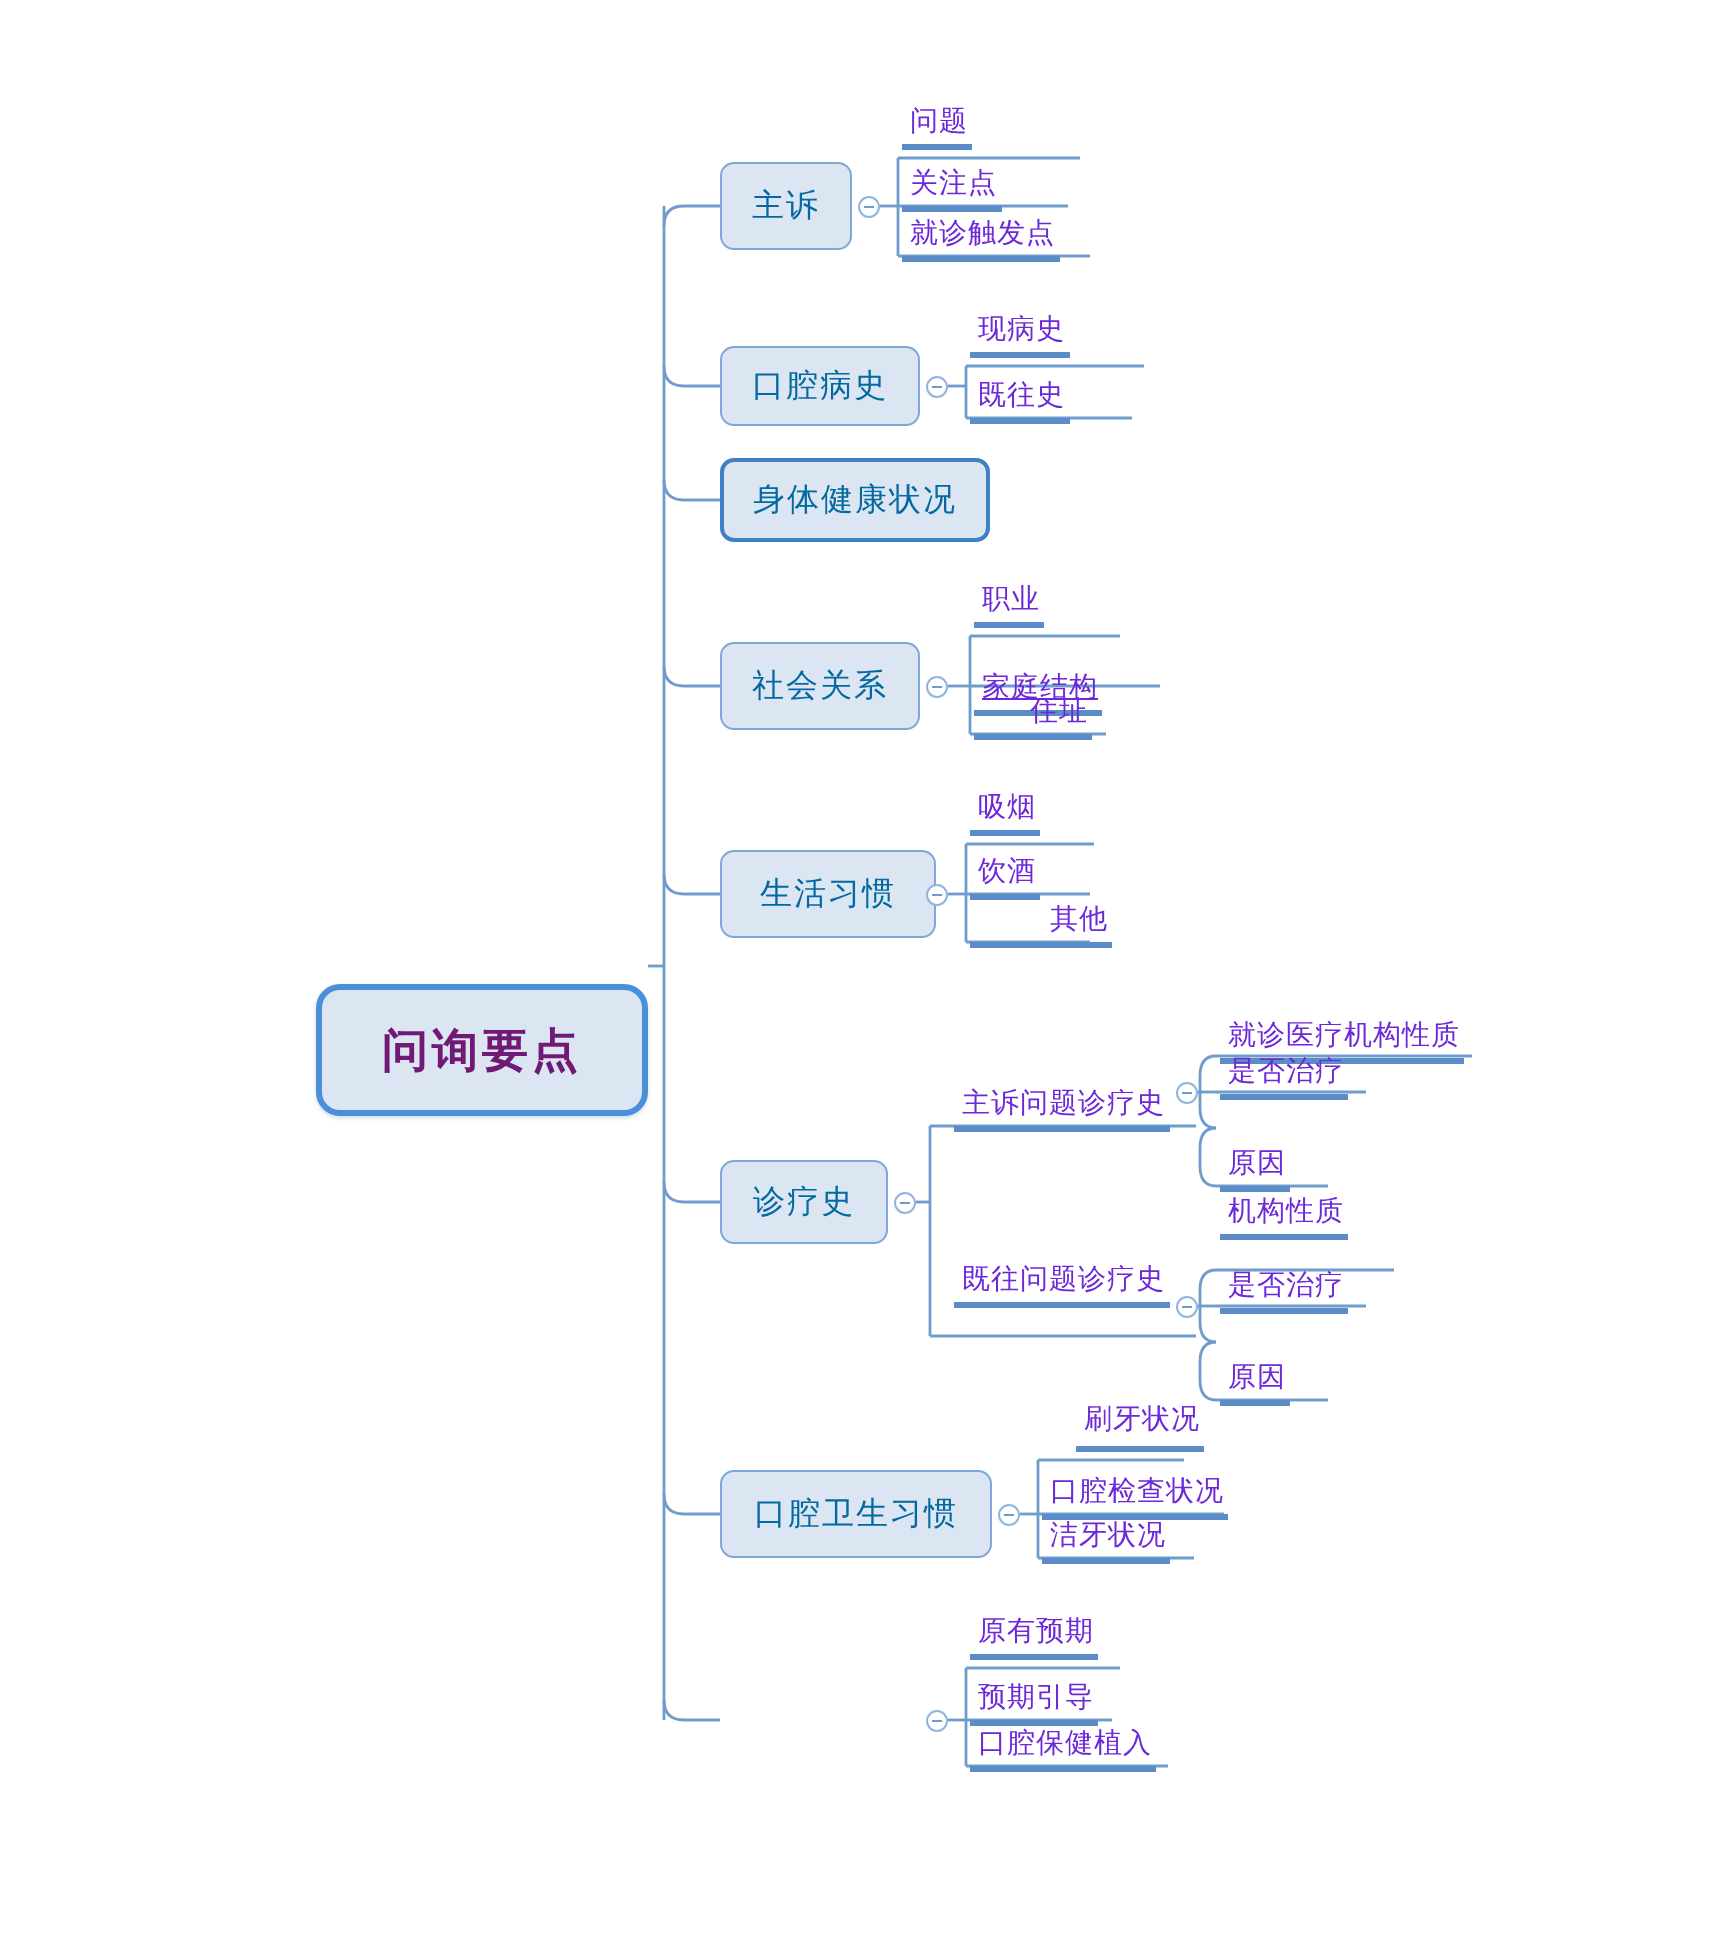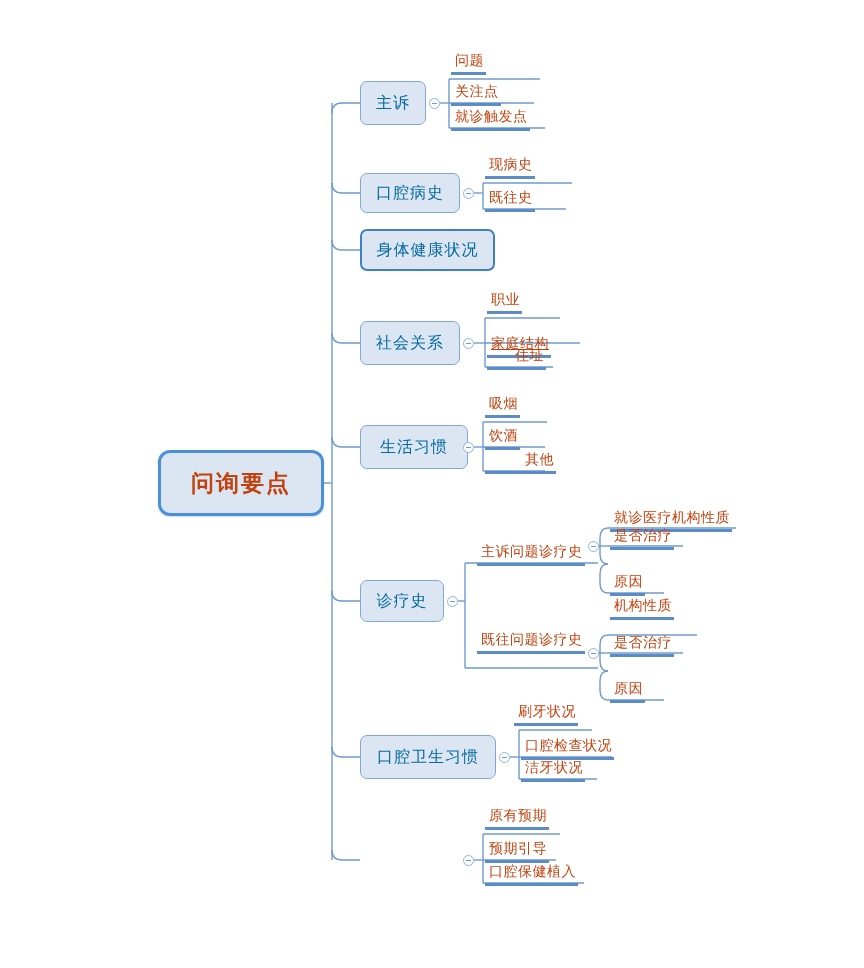--- a/index.html
+++ b/index.html
@@ -29,25 +29,26 @@
   
   .root-node {
     position: absolute;
     box-sizing: border-box;
     background: #dce6f2;
     border: 3px solid #4a90d9;
     border-radius: 12px;
     display: flex;
     align-items: center;
     justify-content: center;
-    color: #c2410c;
+    color: #701a75;
     font-size: 23px;
     font-weight: bold;
     letter-spacing: 2px;
     box-shadow: 0 1px 2px rgba(70,110,170,0.25);
+    margin-top: 42px;
   }
 
   
   .branch-node {
     position: absolute;
     box-sizing: border-box;
     background: #dce6f2;
     border: 1px solid #7fa8d8;
     border-radius: 7px;
     display: flex;
@@ -60,21 +61,21 @@
   }
   .branch-node.emphasized {
     border: 2px solid #3f7fc4;
   }
 
   
   .line-node {
     position: absolute;
     box-sizing: border-box;
     white-space: nowrap;
-    color: #c2410c;
+    color: #6d28d9;
     font-size: 14px;
     letter-spacing: 0.5px;
     padding: 0 2px 3px 4px;
     border-bottom: 3px solid #5b8cc8;
     line-height: 18px;
   }
 
   
   .toggle {
     position: absolute;
@@ -263,21 +264,21 @@
     <span>是否治疗</span>
   </div>
   <div class="line-node" style="left:610px; top:679px;">
     <span>原因</span>
   </div>
 
   <div class="branch-node" style="left:360px; top:735px; width:136px; height:44px;">
     <span>口腔卫生习惯</span>
   </div>
   <div class="toggle" style="left:499px; top:752px;"></div>
-  <div class="line-node" style="left:514px; top:702px;">
+  <div class="line-node" style="left:538px; top:702px;font-family:Liberation Serif, serif;">
     <span>刷牙状况</span>
   </div>
   <div class="line-node" style="left:521px; top:736px;">
     <span>口腔检查状况</span>
   </div>
   <div class="line-node" style="left:521px; top:758px;">
     <span>洁牙状况</span>
   </div>
 
   <div class="toggle" style="left:463px; top:855px;"></div>

